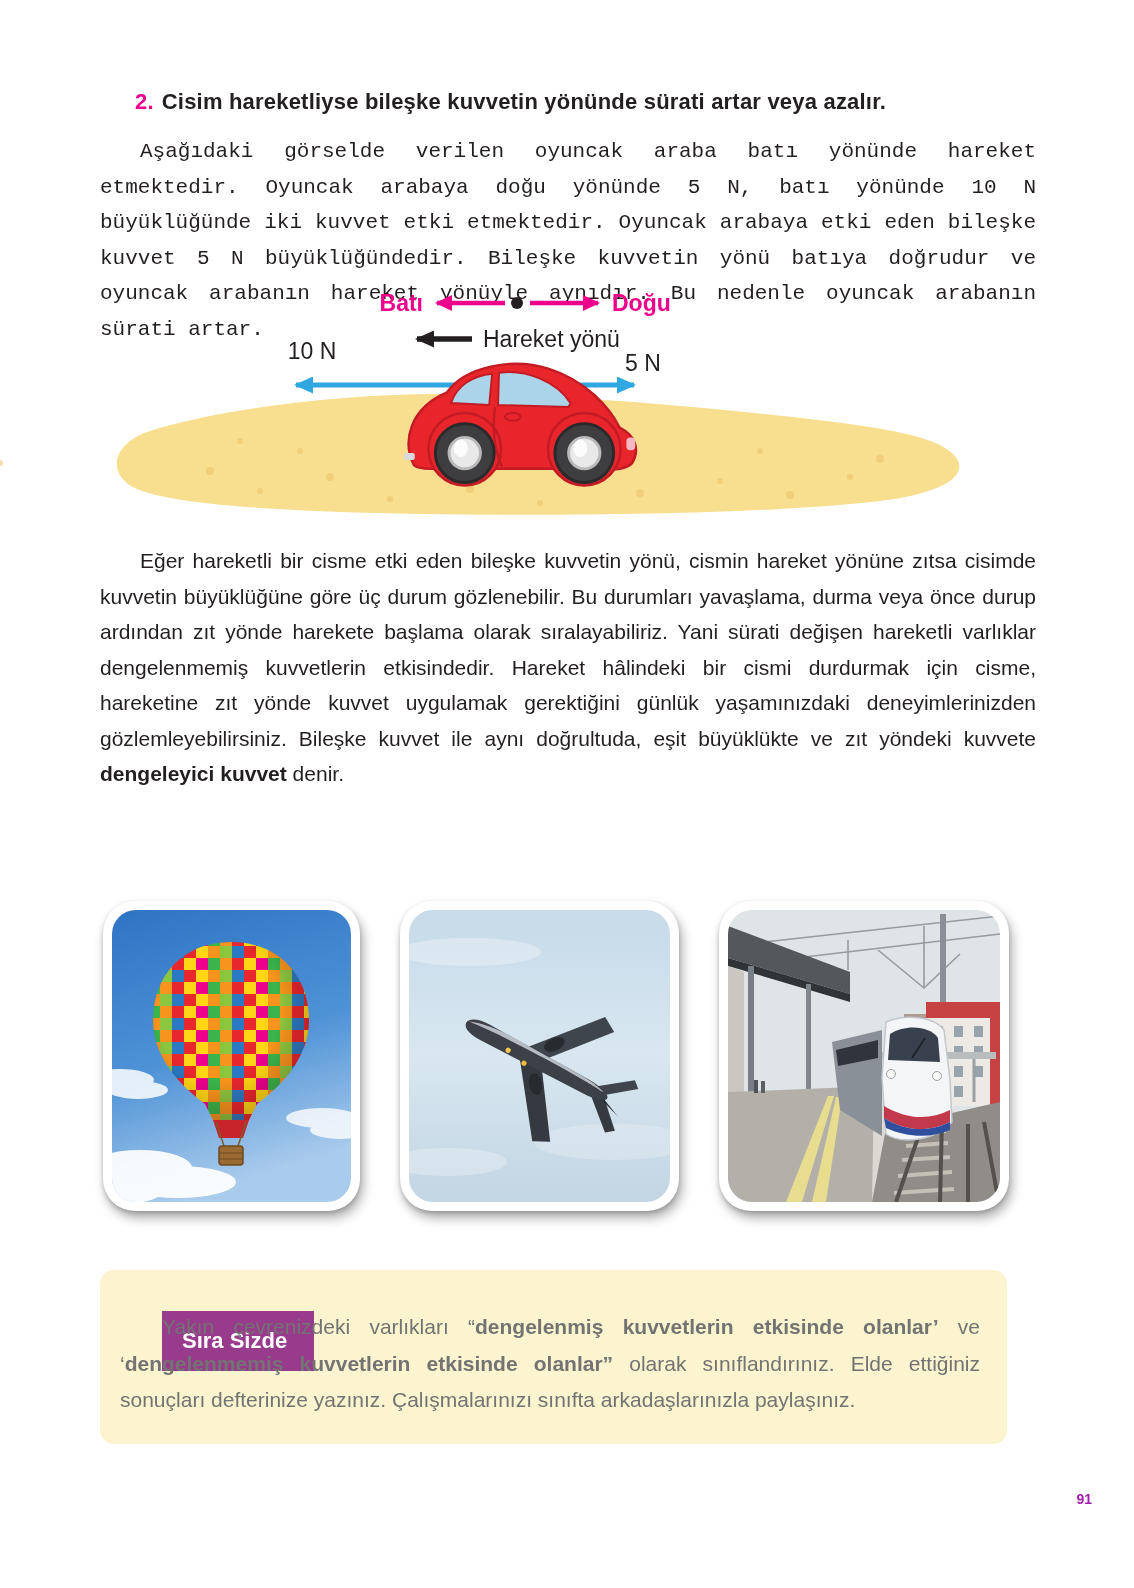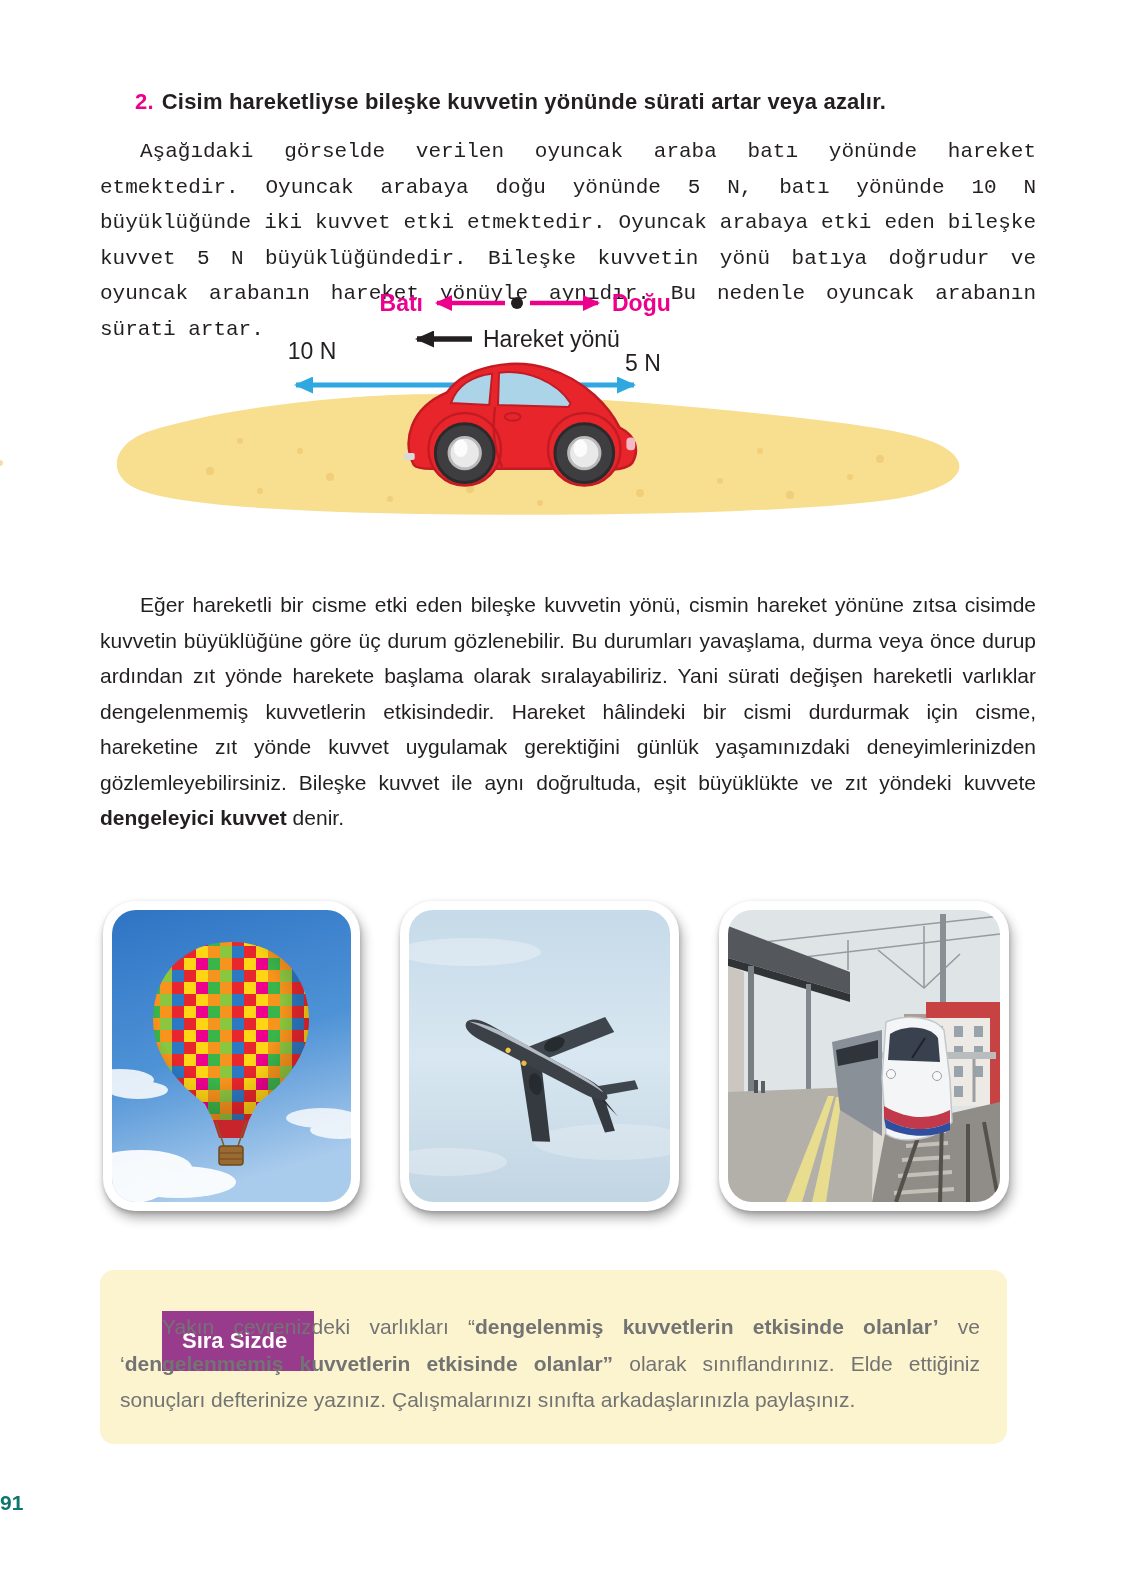--- a/index.html
+++ b/index.html
@@ -8,21 +8,21 @@
     position:relative; width:1134px; height:1588px; margin:1px auto;
     background:#fff; font-family:"Liberation Sans", sans-serif;
     color:#231F20; overflow:hidden;
   }
   .heading { position:absolute; left:135px; top:88px; right:80px;
     font-size:22px; font-weight:bold; letter-spacing:0.2px; }
   .heading-num { color:#EC008C; margin-right:8px; }
   .body-text { position:absolute; left:100px; width:936px; font-size:21px;
     line-height:35.5px; text-align:justify; text-indent:40px; }
   #para1 { top:133px;font-family:Liberation Mono, monospace; }
-  #para2 { top:586px; }
+  #para2 { top:542px; }
   #para3 { top:806px; }
   .diagram { position:absolute; left:0; top:280px; width:1134px; height:260px;text-align:right; }
   .diagram svg { display:block; width:1134px; height:260px; }
   .dg-label { font-family:"Liberation Sans", sans-serif; font-size:23px; fill:#231F20; }
   .dg-compass { font-weight:bold; fill:#EC008C; }
   .photo-row { position:absolute; left:0; top:900px; width:1134px; height:320px; }
   .photo-card { position:absolute; top:0; background:#fff; border-radius:32px;
     box-shadow:3px 7px 12px rgba(0,0,0,0.32), 0 2px 4px rgba(0,0,0,0.18);
     padding:9px; }
   .photo-card .ph { display:block; width:100%; height:100%;
@@ -34,21 +34,21 @@
   .activity-tab { position:absolute; left:162px; top:1310px; height:60px;
     min-width:152px; background:#993B8C; color:#fff; font-size:22px;
     font-weight:bold; display:flex; align-items:center; padding:0 20px;
     z-index:2; }
   .activity-box { position:absolute; left:100px; top:1269px; width:907px;
     height:174px; background:#FBF4CF; border-radius:14px; z-index:1; }
   .activity-text { position:absolute; left:120px; top:1308px; width:860px;
     font-size:21px; line-height:36.5px; text-align:justify; text-indent:42px;
     z-index:3; color:#737373; }
   .page-number { position:absolute; left:0; top:1490px; width:1092px;
-    text-align:left; font-size:21px; font-weight:bold; color:#0f766e; }
+    text-align:right; font-size:14px; font-weight:bold; color:#a21caf; }
 </style>
 </head>
 <body>
 
 <div class="page">
 
   <h2 class="heading"><span class="heading-num">2.</span><span>Cisim hareketliyse bileşke kuvvetin yönünde sürati artar veya azalır.</span></h2>
 
   <p class="body-text" id="para1">Aşağıdaki görselde verilen oyuncak araba batı yönünde hareket etmektedir. Oyuncak arabaya doğu yönünde 5 N, batı yönünde 10 N büyüklüğünde iki kuvvet etki etmektedir. Oyuncak arabaya etki eden bileşke kuvvet 5 N büyüklüğündedir. Bileşke kuvvetin yönü batıya doğrudur ve oyuncak arabanın hareket yönüyle aynıdır. Bu nedenle oyuncak arabanın sürati artar.</p>
 

